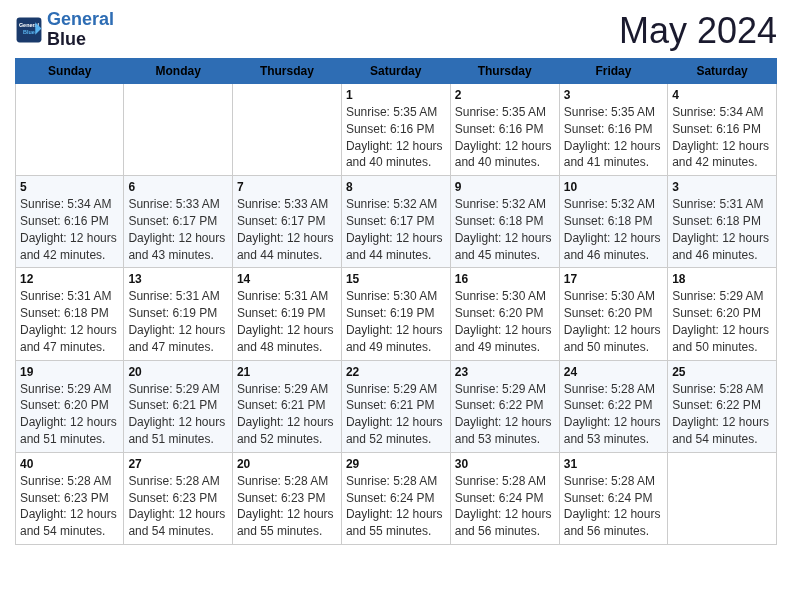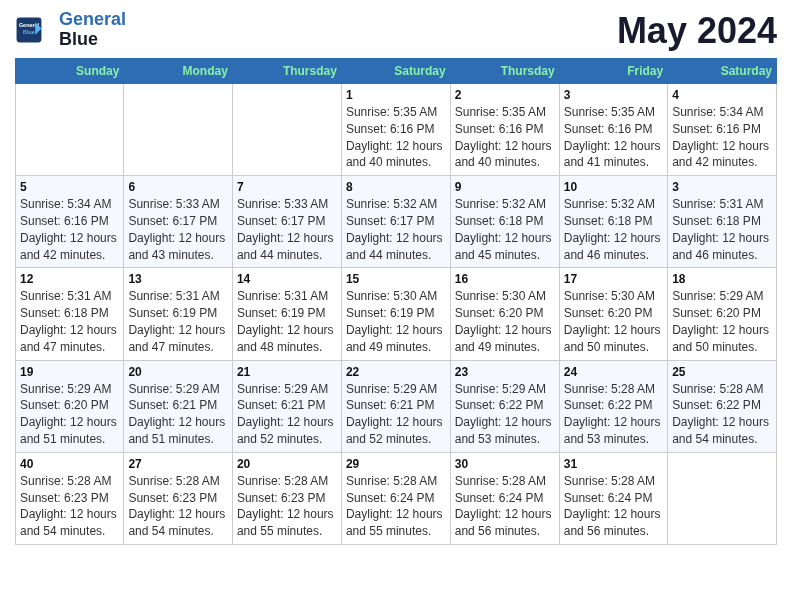--- a/index.html
+++ b/index.html
@@ -12,57 +12,57 @@
     }
     .header {
       display: flex;
       justify-content: space-between;
       align-items: flex-start;
       margin-bottom: 6px;
     }
     .logo {
       display: flex;
       align-items: center;
-      gap: 16px;
+      gap: 4px;
     }
     .logo-text {
       font-size: 18px;
       font-weight: bold;
       color: #1a1a2e;
       line-height: 1.1;
     }
     .logo-text span {
       color: #2e6db4;
     }
     .logo-icon {
       width: 28px;
       height: 28px;
     }
     .title-block {
       text-align: right;
     }
     .main-title {
       font-size: 36px;
-      font-weight: bold;
+      font-weight: normal;
       color: #1a1a2e;
     }
     .subtitle {
       font-size: 16px;
       color: #333;
     }
     .calendar {
       width: 100%;
       border-collapse: collapse;
       font-size: 11px;
     }
     .calendar th {
       background: #2e6db4;
-      color: #86efac;
+      color: #000000;
       padding: 5px 4px;
-      text-align: right;
+      text-align: center;
       font-size: 12px;
       border: 1px solid #2e6db4;
     }
     .calendar td {
       border: 1px solid #ccc;
       vertical-align: top;
       padding: 4px;
       width: 113px;
       min-height: 80px;
       background: #fff;

